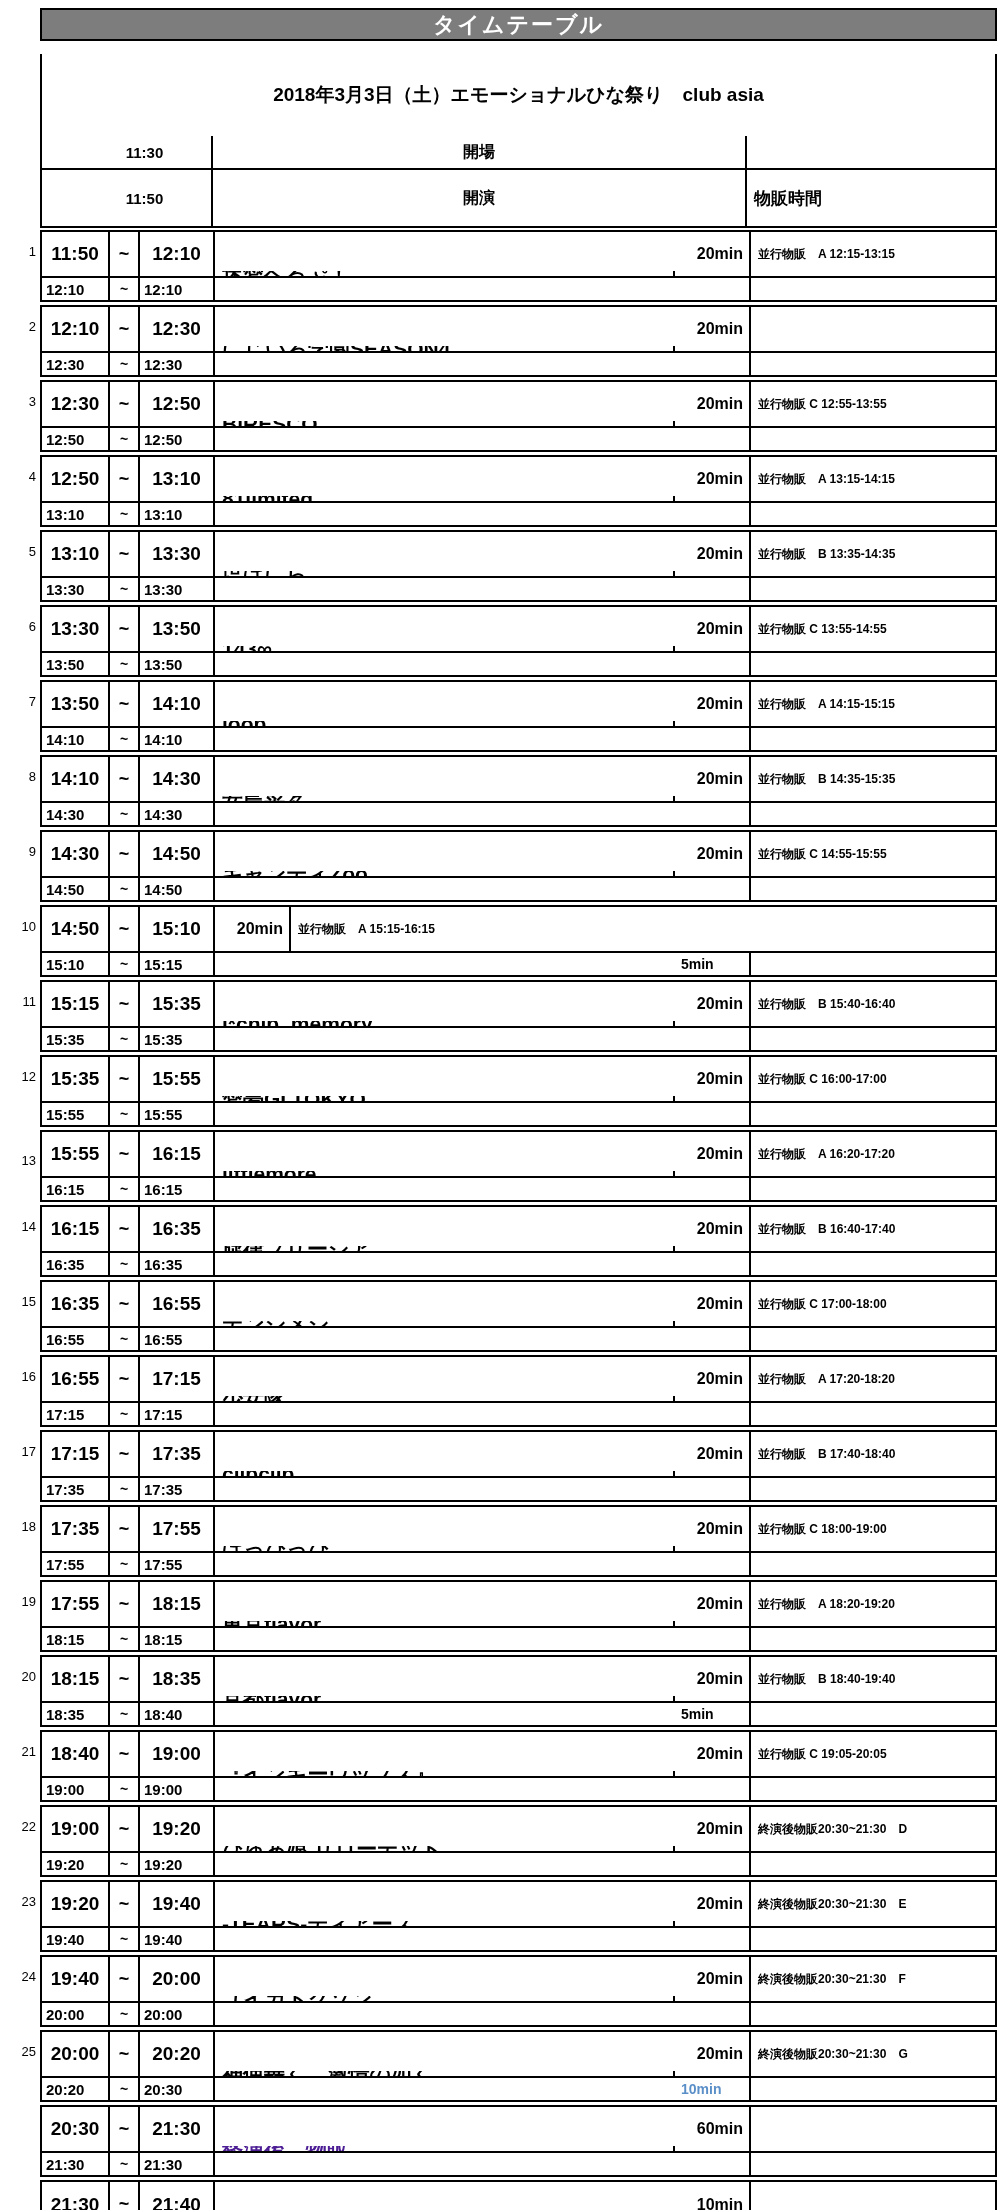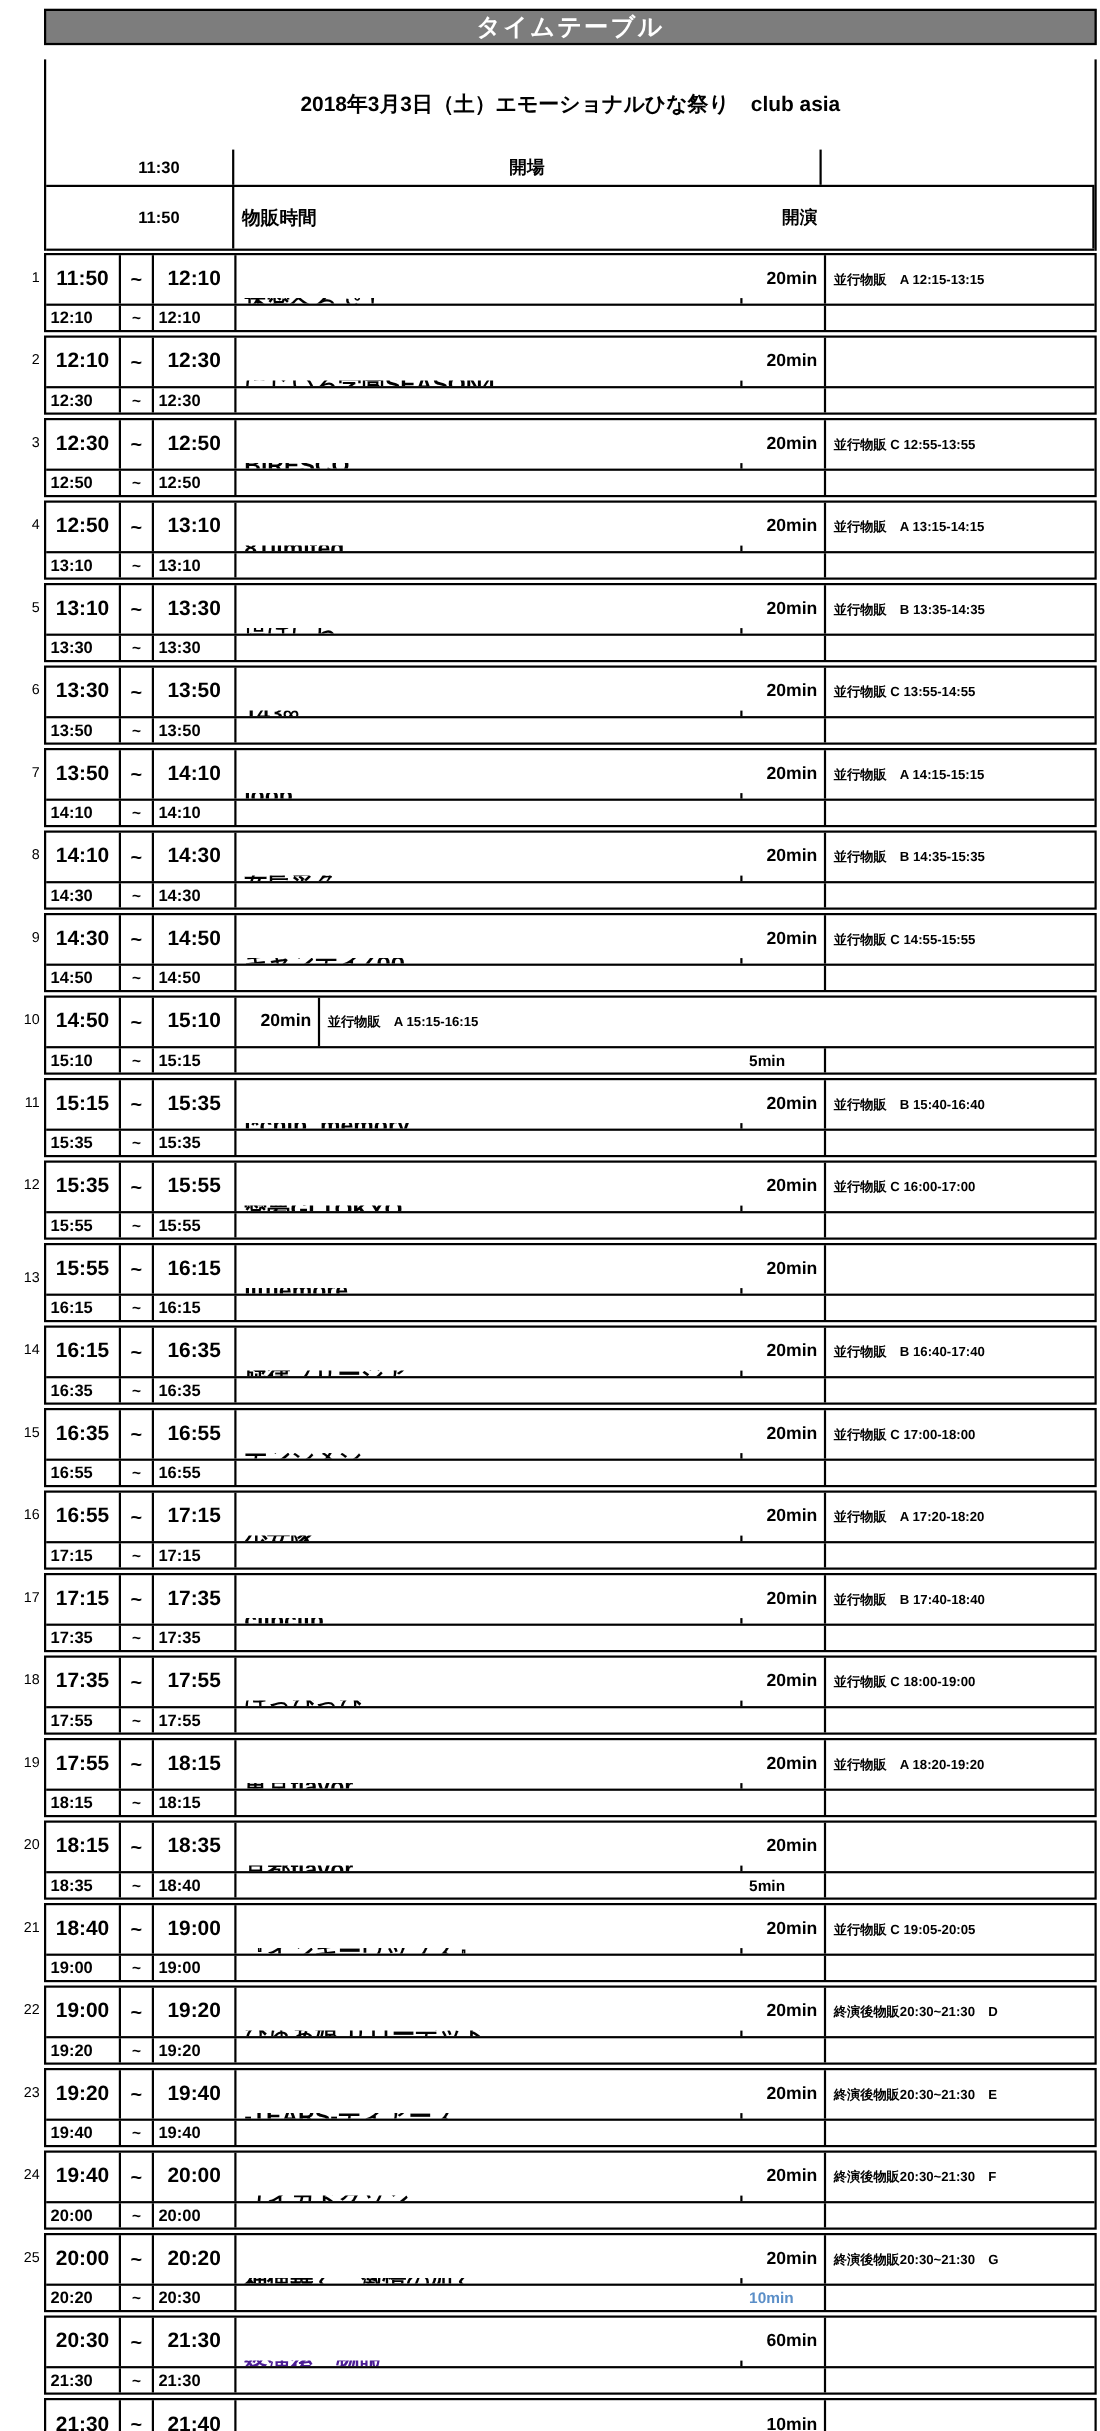--- a/index.html
+++ b/index.html
@@ -65,22 +65,22 @@
     <div class="subtitle">2018年3月3日（土）エモーショナルひな祭り　club asia</div>
 
     <div class="hrow hrow-open">
       <div class="hc time">11:30</div>
       <div class="hc mid">開場</div>
       <div class="hc right"></div>
     </div>
 
     <div class="hrow hrow-start">
       <div class="hc time">11:50</div>
+      <div class="hc mid">開演</div>
       <div class="hc right">物販時間</div>
-      <div class="hc mid">開演</div>
     </div>
   </div>
 
   <div id="blocks">
       <div class="block">
     <div class="row main">
       <div class="c start">11:50</div>
       <div class="c tilde">~</div>
       <div class="c end">12:10</div>
       <div class="c artist">迷愛へるぷ！</div>
@@ -292,20 +292,21 @@
       <div class="c goods"></div>
     </div>
   </div>
       <div class="block">
     <div class="row main">
       <div class="c start">15:55</div>
       <div class="c tilde">~</div>
       <div class="c end">16:15</div>
       <div class="c artist">littlemore.</div>
       <div class="c dur">20min</div>
+      <div class="c goods">並行物販　A 16:20-17:20</div>
     </div>
     <div class="row trans">
       <div class="c start">16:15</div>
       <div class="c tilde">~</div>
       <div class="c end">16:15</div>
       <div class="c artist"></div>
       <div class="c dur"></div>
       <div class="c goods"></div>
     </div>
   </div>
@@ -417,20 +418,21 @@
       <div class="c goods"></div>
     </div>
   </div>
       <div class="block">
     <div class="row main">
       <div class="c start">18:15</div>
       <div class="c tilde">~</div>
       <div class="c end">18:35</div>
       <div class="c artist">京都flavor</div>
       <div class="c dur">20min</div>
+      <div class="c goods">並行物販　B 18:40-19:40</div>
     </div>
     <div class="row trans">
       <div class="c start">18:35</div>
       <div class="c tilde">~</div>
       <div class="c end">18:40</div>
       <div class="c artist adjust-label" style="color: rgb(91, 143, 200);">調整</div>
       <div class="c dur">5min</div>
       <div class="c goods"></div>
     </div>
   </div>

